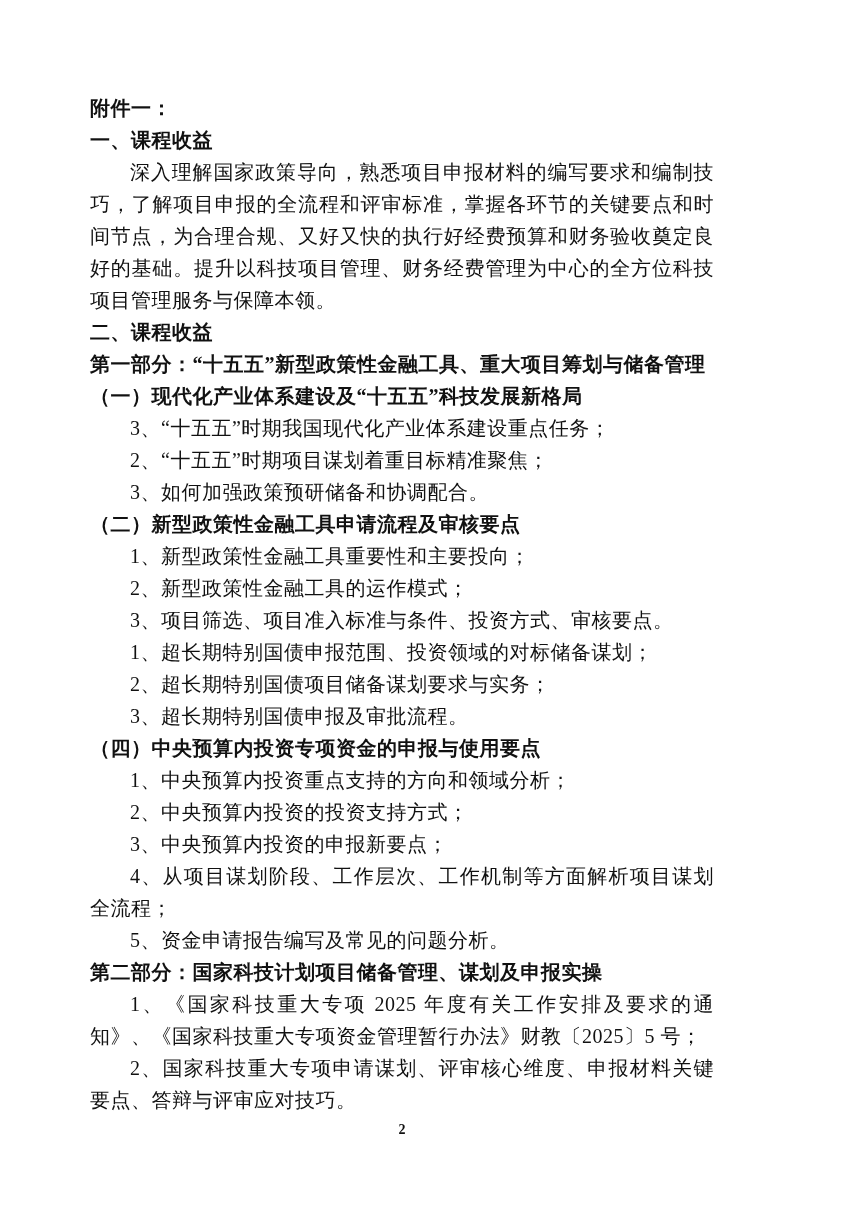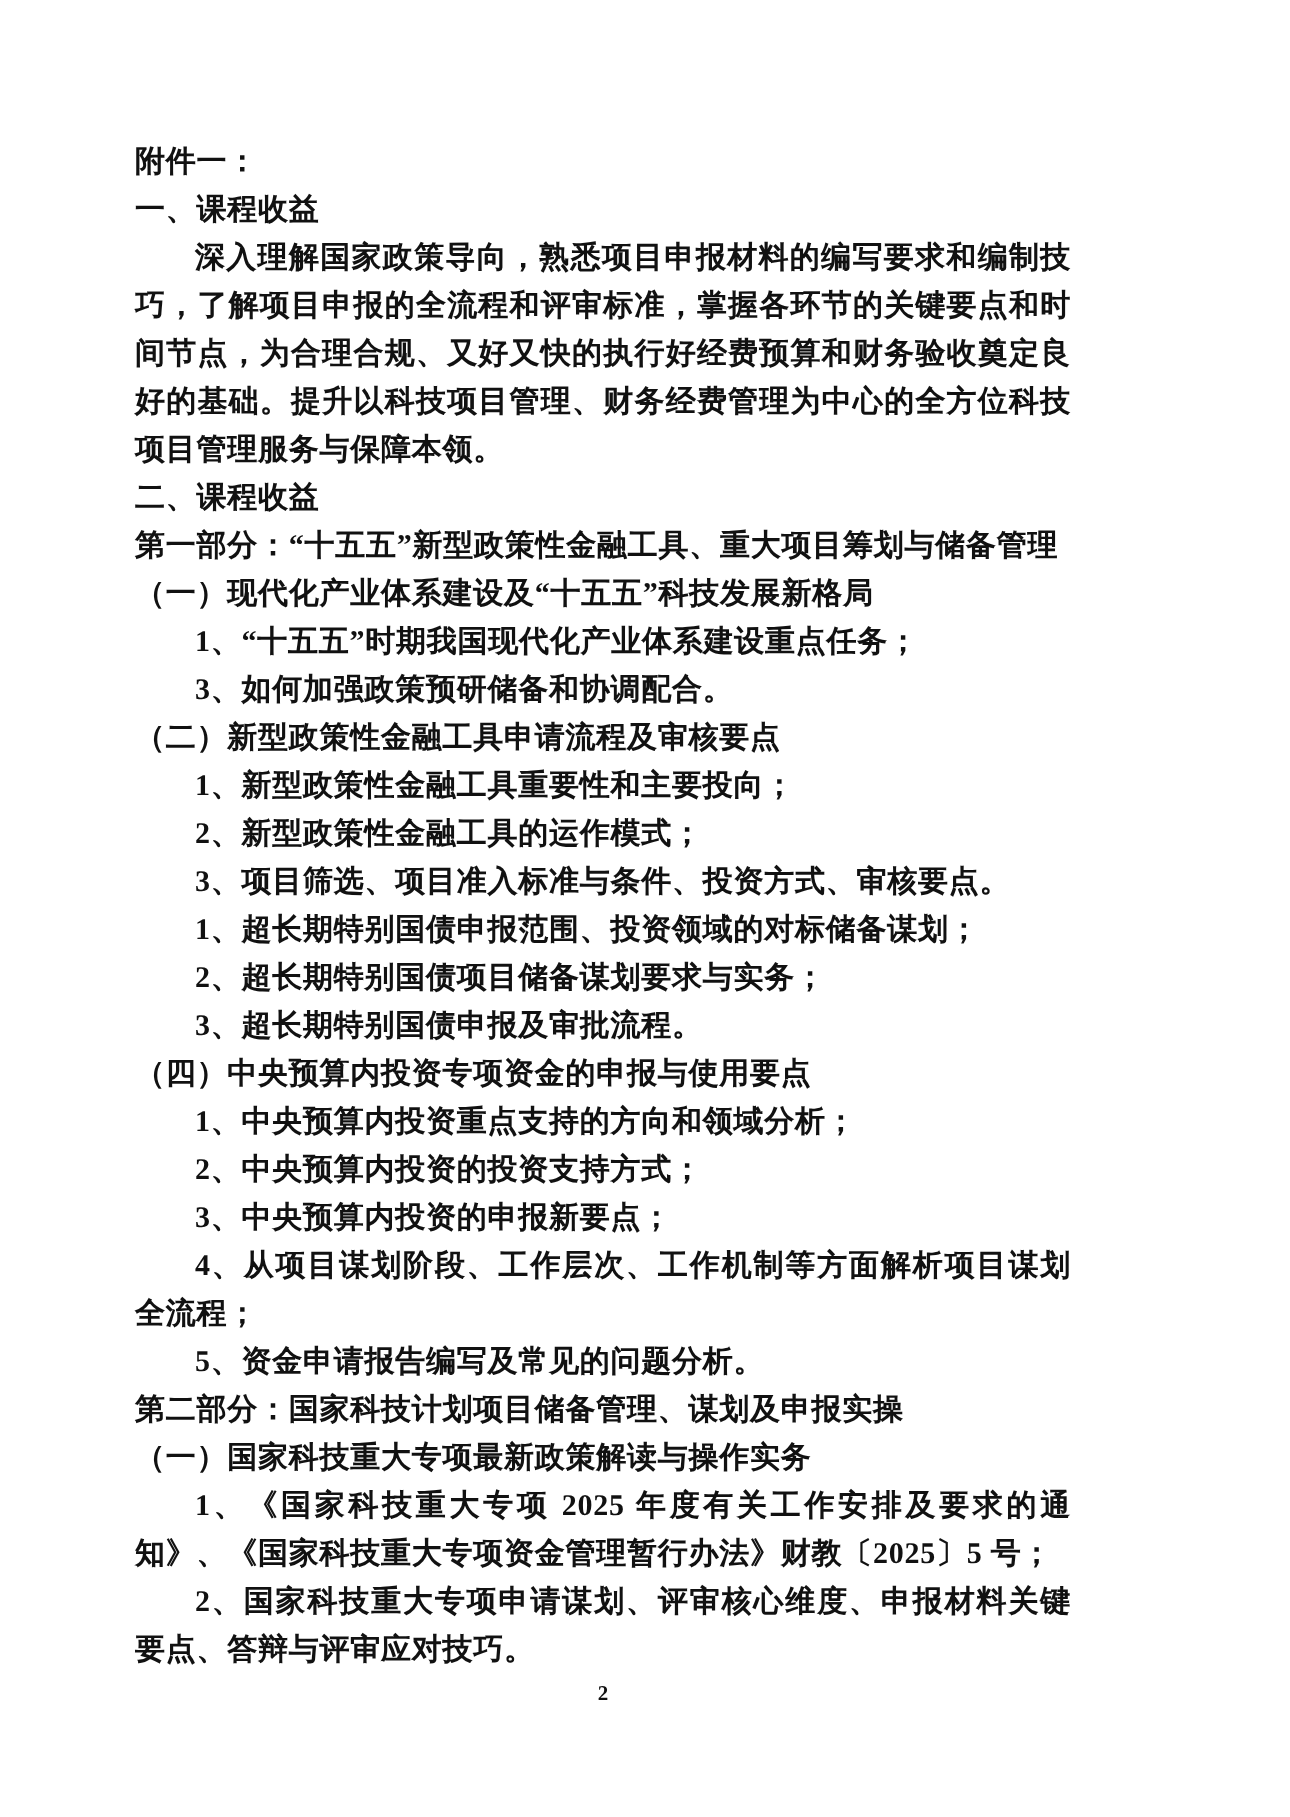--- a/index.html
+++ b/index.html
@@ -27,21 +27,21 @@
     line-height: 32px;
     text-align: justify;
     letter-spacing: 0.5px;
   }
   .doc-body p.heading {
     font-weight: bold;
     text-indent: 0;
     text-align: left;
   }
   .doc-body p.para {
-    font-weight: bold;
+    font-weight: normal;
     text-indent: 2em;
   }
   .page-footer {
     margin-top: 4px;
     text-align: center;
   }
   .page-footer .page-num {
     font-size: 14px;
     line-height: 18px;
     font-weight: bold;
@@ -53,36 +53,36 @@
 <body>
 
 <div class="doc-page">
   <div class="doc-body">
       <p class="heading">附件一：</p>
       <p class="heading">一、课程收益</p>
       <p class="para">深入理解国家政策导向，熟悉项目申报材料的编写要求和编制技巧，了解项目申报的全流程和评审标准，掌握各环节的关键要点和时间节点，为合理合规、又好又快的执行好经费预算和财务验收奠定良好的基础。提升以科技项目管理、财务经费管理为中心的全方位科技项目管理服务与保障本领。</p>
       <p class="heading">二、课程收益</p>
       <p class="heading">第一部分：“十五五”新型政策性金融工具、重大项目筹划与储备管理</p>
       <p class="heading">（一）现代化产业体系建设及“十五五”科技发展新格局</p>
-      <p class="para">1、“十五五”时期我国现代化产业体系建设重点任务；</p>
+      <p class="para">3、“十五五”时期我国现代化产业体系建设重点任务；</p>
+      <p class="para">2、“十五五”时期项目谋划着重目标精准聚焦；</p>
       <p class="para">3、如何加强政策预研储备和协调配合。</p>
       <p class="heading">（二）新型政策性金融工具申请流程及审核要点</p>
       <p class="para">1、新型政策性金融工具重要性和主要投向；</p>
       <p class="para">2、新型政策性金融工具的运作模式；</p>
       <p class="para">3、项目筛选、项目准入标准与条件、投资方式、审核要点。</p>
       <p class="para">1、超长期特别国债申报范围、投资领域的对标储备谋划；</p>
       <p class="para">2、超长期特别国债项目储备谋划要求与实务；</p>
       <p class="para">3、超长期特别国债申报及审批流程。</p>
       <p class="heading">（四）中央预算内投资专项资金的申报与使用要点</p>
       <p class="para">1、中央预算内投资重点支持的方向和领域分析；</p>
       <p class="para">2、中央预算内投资的投资支持方式；</p>
       <p class="para">3、中央预算内投资的申报新要点；</p>
       <p class="para">4、从项目谋划阶段、工作层次、工作机制等方面解析项目谋划全流程；</p>
       <p class="para">5、资金申请报告编写及常见的问题分析。</p>
       <p class="heading">第二部分：国家科技计划项目储备管理、谋划及申报实操</p>
-      <p class="heading">（一）国家科技重大专项最新政策解读与操作实务</p>
       <p class="para">1、《国家科技重大专项 2025 年度有关工作安排及要求的通知》、《国家科技重大专项资金管理暂行办法》财教〔2025〕5 号；</p>
       <p class="para">2、国家科技重大专项申请谋划、评审核心维度、申报材料关键要点、答辩与评审应对技巧。</p>
     </div>
   <div class="page-footer">
     <span class="page-num">2</span>
   </div>
 </div>
 
 </body></html>

